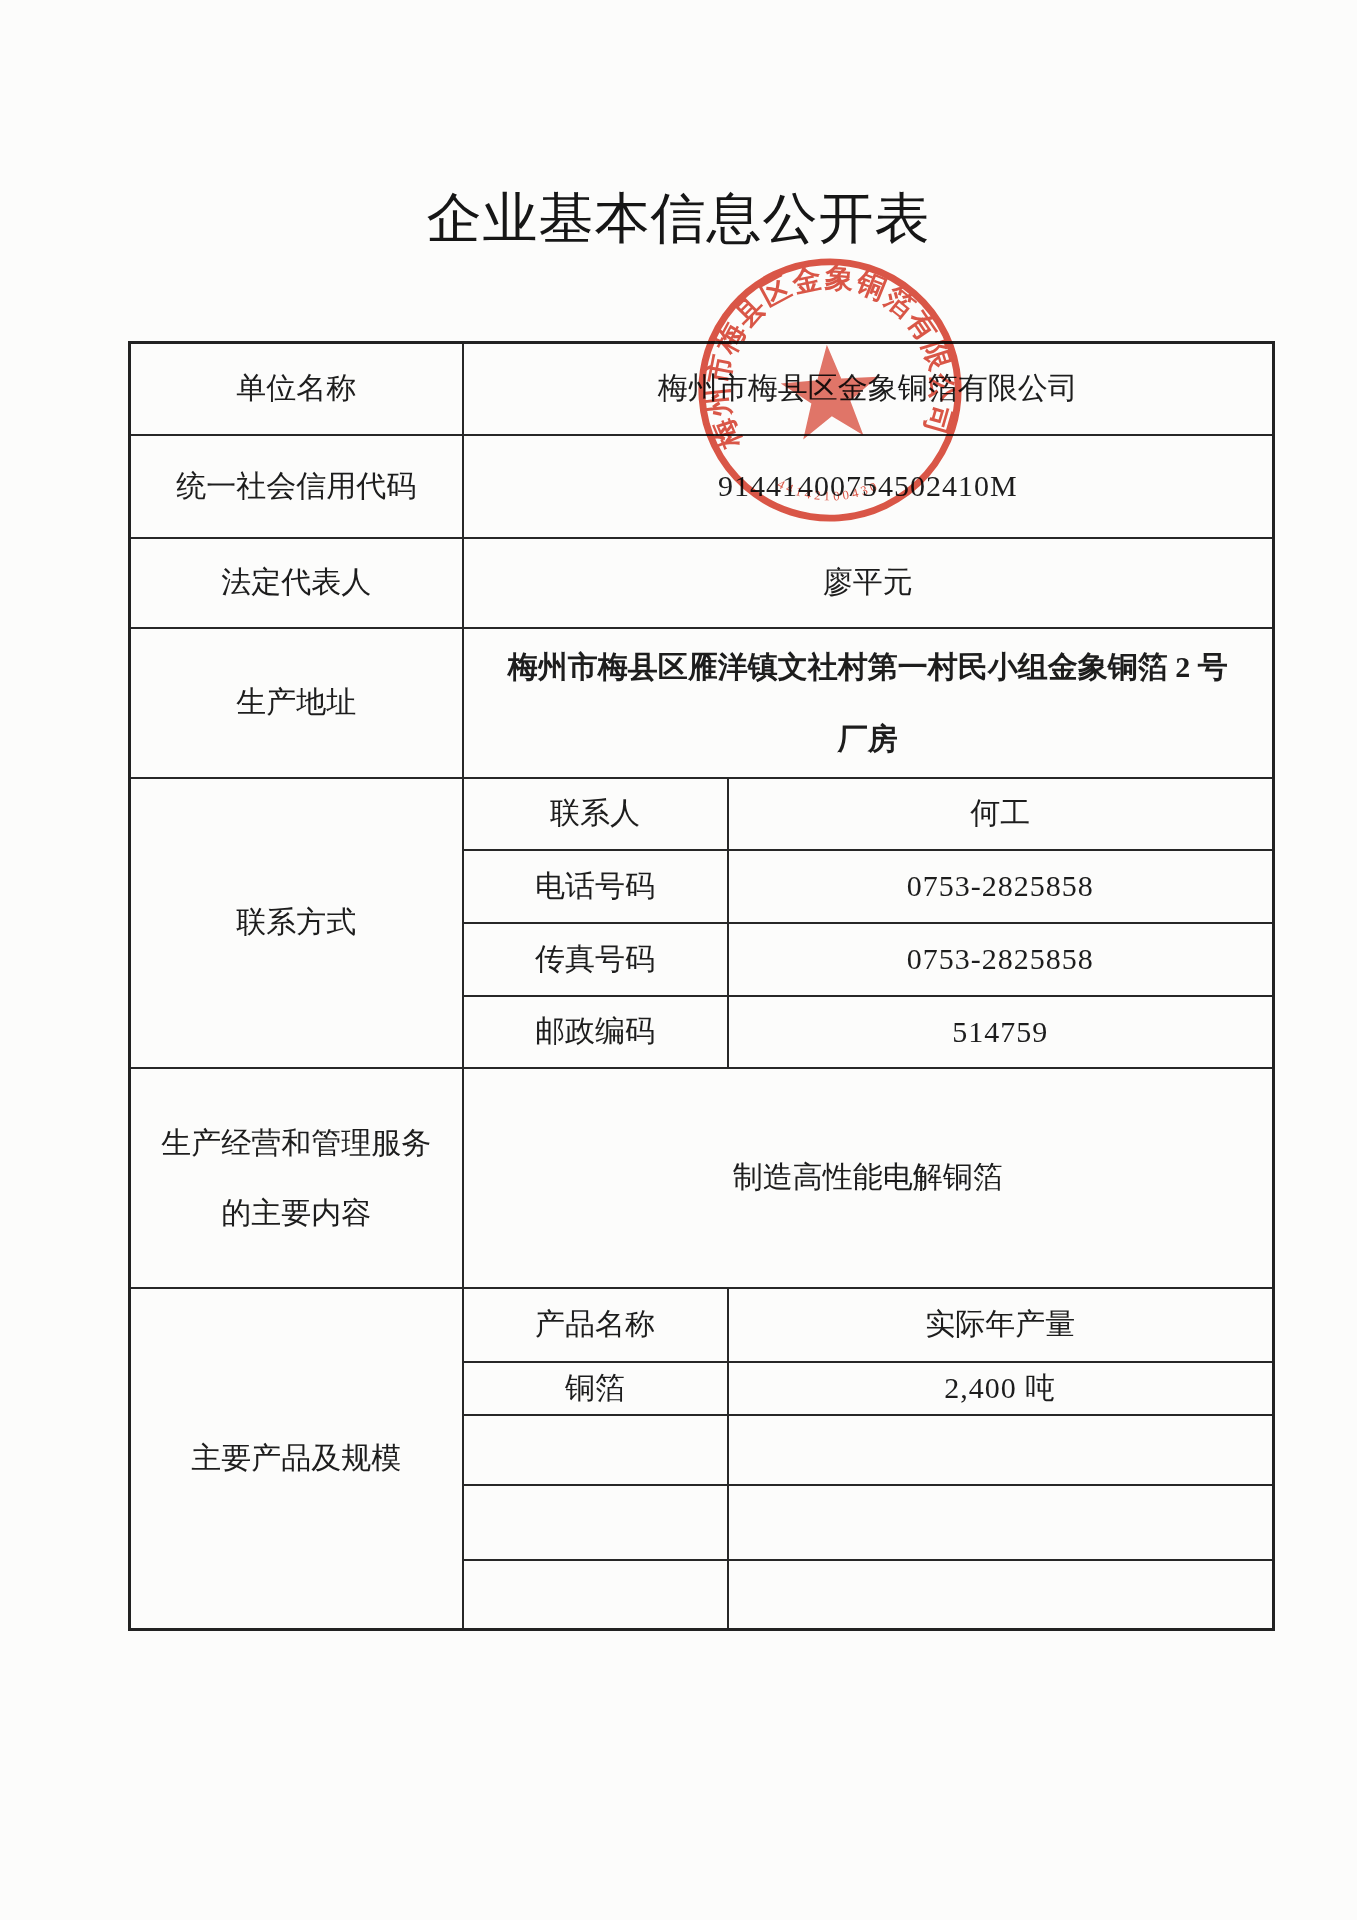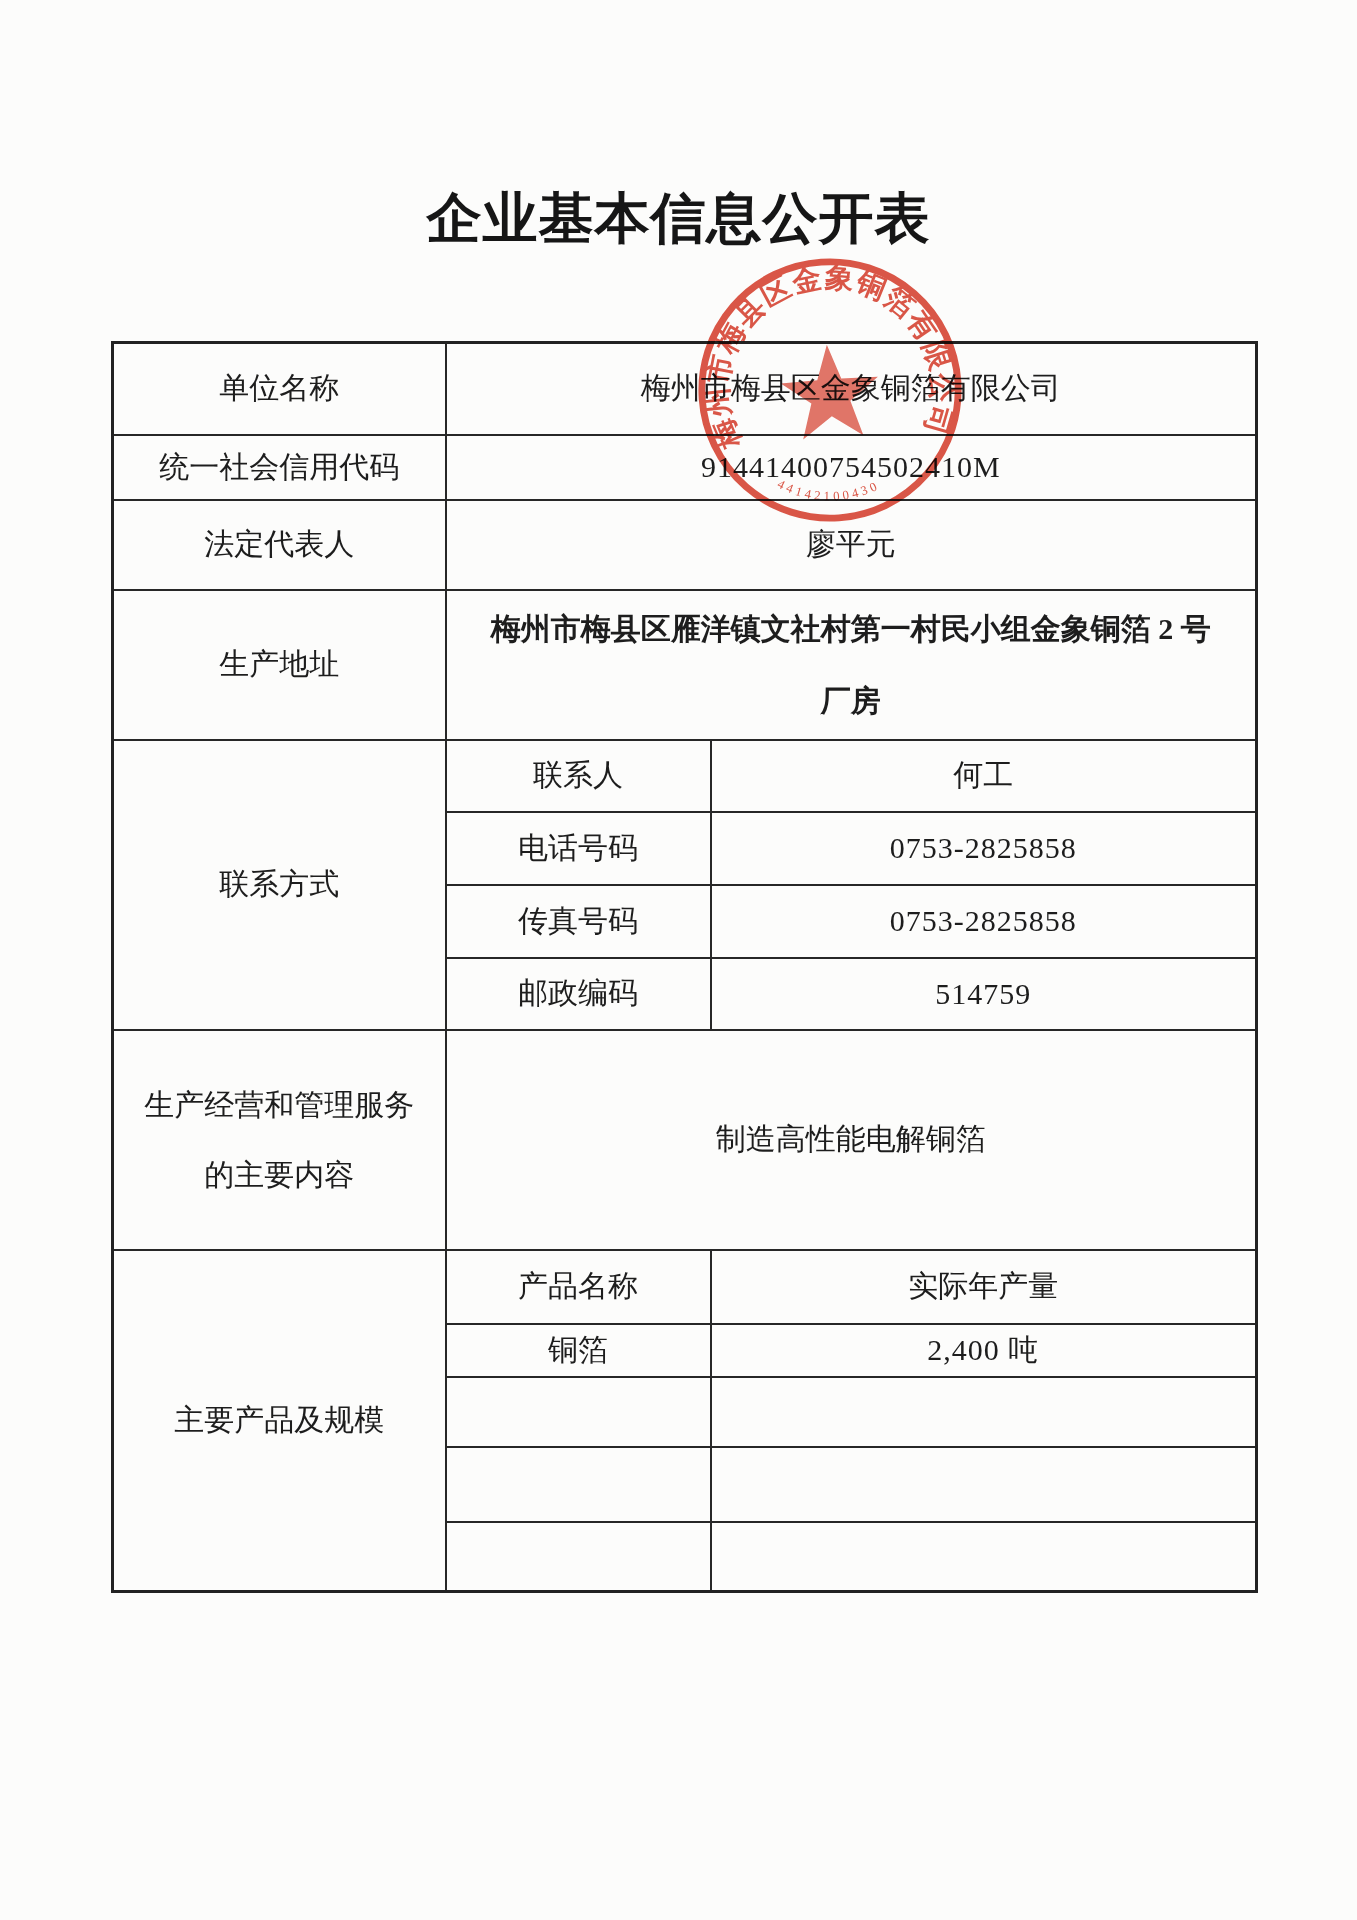--- a/index.html
+++ b/index.html
@@ -4,25 +4,25 @@
 <style>
   html,body{margin:0;padding:0;}
   body{
     width:1357px;height:1920px;position:relative;
     background:#fcfcfb;
     font-family:"Liberation Serif","DejaVu Serif",serif;
     color:#1b1b1b;overflow:hidden;
   }
   .page-title{
     position:absolute;left:0;top:182px;width:1357px;
-    text-align:center;font-size:55px;font-weight:bold;
+    text-align:center;font-size:55px;font-weight:normal;
     letter-spacing:1px;color:#161616;
   }
   table.form{
-    position:absolute;left:111px;top:341px;
+    position:absolute;left:128px;top:341px;
     border-collapse:collapse;table-layout:fixed;
     width:1144px;
   }
   table.form td{
     border:2px solid #272727;
     text-align:center;vertical-align:middle;
     font-size:30px;color:#1d1d1d;
     padding:0;overflow:hidden;
   }
   table.form{border:3px solid #222;}
@@ -56,21 +56,21 @@
       <col style="width:265px">
       <col style="width:546px">
     </colgroup>
 
   <tbody>
       <tr style="height:92px">
     <td>单位名称</td>
     <td colspan="2">梅州市梅县区金象铜箔有限公司</td>
   </tr>
 
-  <tr style="height:65px">
+  <tr style="height:103px">
     <td>统一社会信用代码</td>
     <td colspan="2" class="num">91441400754502410M</td>
   </tr>
 
   <tr style="height:90px">
     <td>法定代表人</td>
     <td colspan="2">廖平元</td>
   </tr>
 
   <tr style="height:150px">

